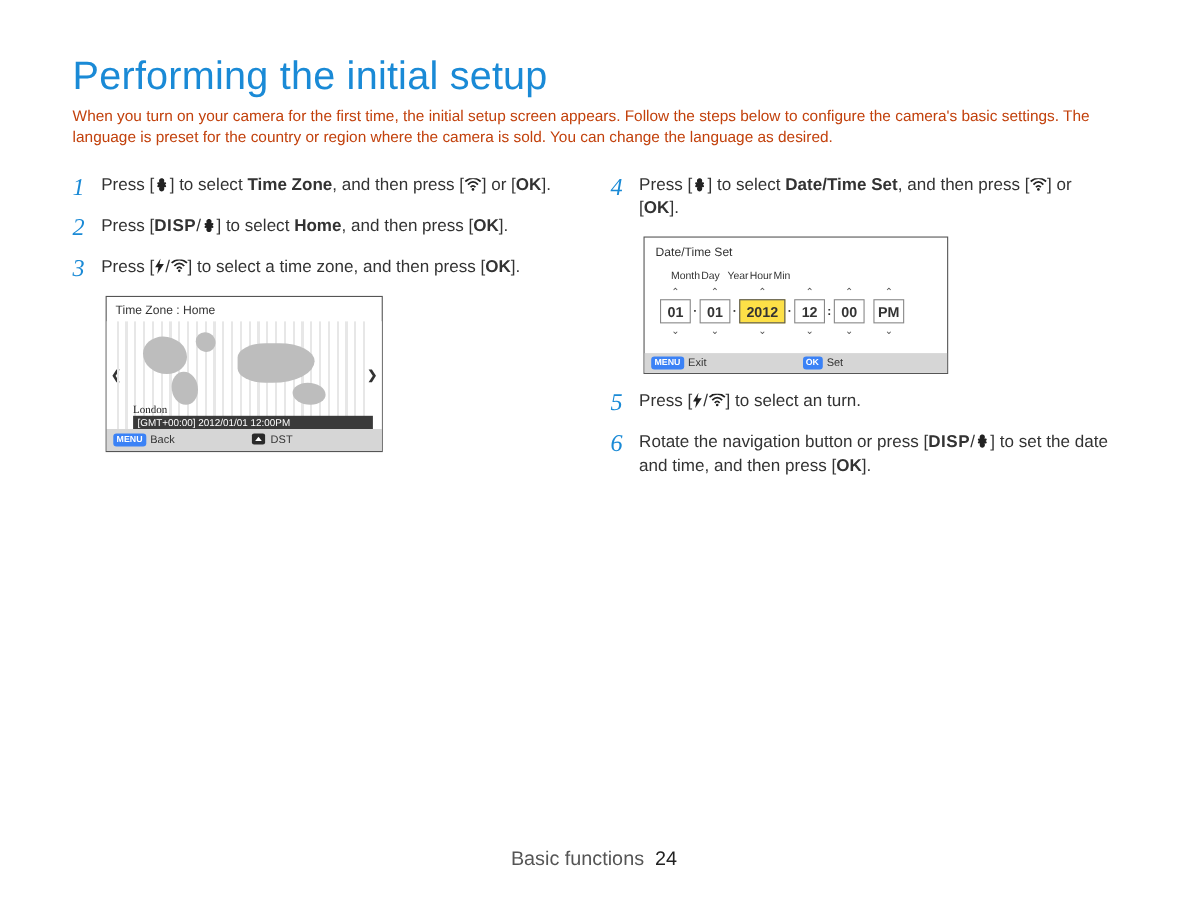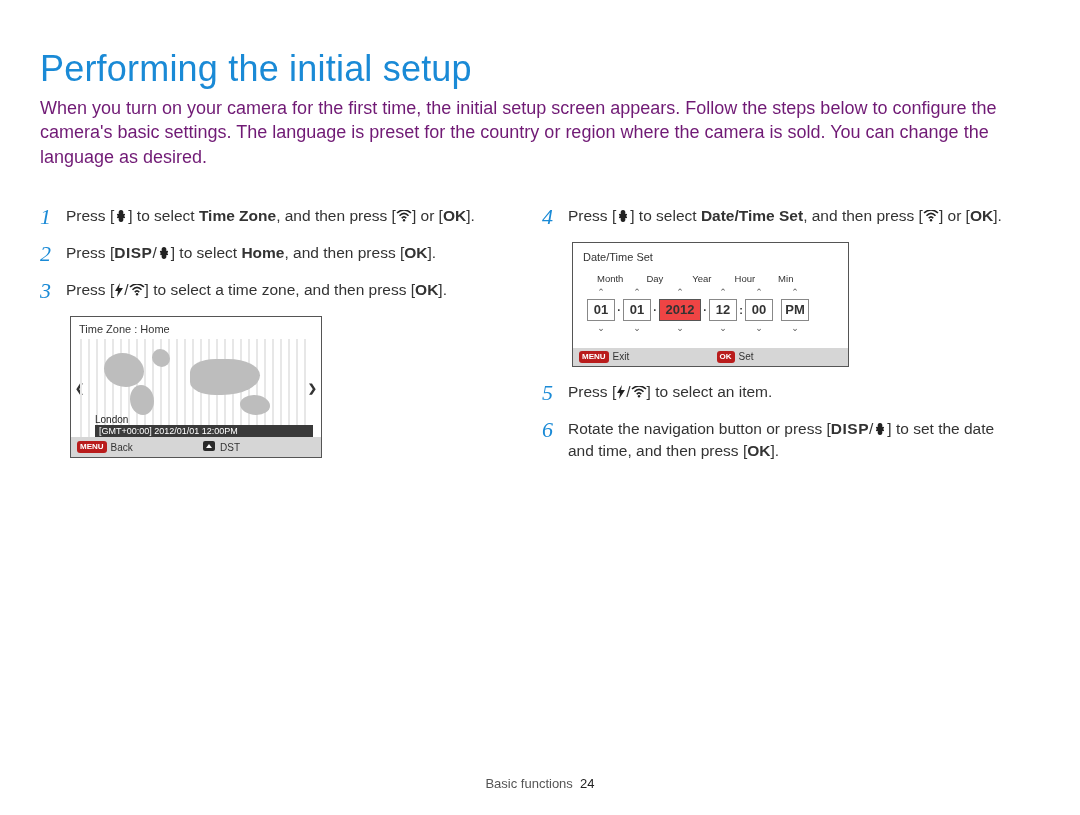--- a/index.html
+++ b/index.html
@@ -6,35 +6,35 @@
     margin: 0;
     padding: 0;
     font-family: Arial, Helvetica, sans-serif;
     color: #333;
     width: 1080px;
     height: 815px;
     box-sizing: border-box;
     background: #fff;
   }
   .page {
-    padding: 48px 66px 0 40px;
+    padding: 48px 66px 0 66px;
     box-sizing: border-box;
   }
   .title {
     font-size: 36px;
     color: #1a8ad6;
     font-weight: 400;
     margin: 0 0 6px 0;
     letter-spacing: 0.2px;
   }
   .intro {
-    font-size: 18px;
+    font-size: 14px;
     line-height: 1.35;
-    margin-bottom: 36px;
-    color: #701a75;
+    margin-bottom: 24px;
+    color: #c2410c;
   }
   .columns {
     display: flex;
     gap: 30px;
   }
   .col {
     flex: 1;
     min-width: 0;
   }
   .step {
@@ -121,20 +121,21 @@
     font-weight: bold;
   }
   .arrow-l { left: 4px; }
   .arrow-r { right: 4px; }
   .map-label {
     position: absolute;
     bottom: 12px;
     left: 24px;
     font-size: 10px;
     color: #222;
+    font-family: Liberation Serif, serif;
   }
   .map-gmt {
     position: absolute;
     bottom: 0;
     left: 24px;
     right: 8px;
     background: #3a3a3a;
     color: #fff;
     font-size: 9px;
     padding: 1px 4px;
@@ -146,21 +147,21 @@
   }
   .p-footer .fitem {
     flex: 1;
     display: flex;
     align-items: center;
     gap: 4px;
     padding: 3px 6px;
   }
   .btn-tag {
     display: inline-block;
-    background: #b91c1c;
+    background: #3b82f6;
     color: #fff;
     border-radius: 3px;
     padding: 0 3px;
     font-size: 8px;
     font-weight: bold;
     line-height: 12px;
     height: 12px;
   }
 
   
@@ -170,21 +171,21 @@
     margin: 2px 0 14px 30px;
     background: #fff;
     font-size: 10px;
   }
   .panel2 .p-title {
     padding: 8px 10px 6px 10px;
     font-size: 11px;
   }
   .dt-labels {
     display: flex;
-    gap: 23px;
+    gap: 1px;
     padding: 4px 0 4px 24px;
     font-size: 9.5px;
   }
   .dt-labels span:nth-child(3){ margin-left:6px; }
   .dt-row {
     display: flex;
     align-items: center;
     padding: 0 14px 6px 14px;
     gap: 0;
   }
@@ -199,37 +200,37 @@
     width: 26px;
     height: 20px;
     display: flex;
     align-items: center;
     justify-content: center;
     font-size: 13px;
     font-weight: bold;
     background: #fff;
   }
   .dt-box.wide { width: 40px; }
-  .dt-box.sel { background: #ef4444; border-color:#555; }
+  .dt-box.sel { background: #fde047; border-color:#555; }
   .caret { font-size: 9px; color: #555; line-height: 8px; }
   .colon { width: 8px; text-align: center; font-weight: bold; font-size: 11px; }
   .panel2 .p-footer {
     background: #d6d6d6;
     display: flex;
     font-size: 10px;
     margin-top: 10px;
   }
 
   .page-footer {
     position: absolute;
     bottom: 24px;
     left: 0;
     width: 1080px;
     text-align: center;
-    font-size: 13px;
+    font-size: 18px;
     color: #555;
   }
   .page-footer .pn { font-weight: 400; color:#222; }
 </style>
 </head>
 <body>
 
 <div class="page">
   <h1 class="title">Performing the initial setup</h1>
   <div class="intro">When you turn on your camera for the first time, the initial setup screen appears. Follow the steps below to configure the camera's basic settings. The language is preset for the country or region where the camera is sold. You can change the language as desired.</div>
@@ -405,21 +406,21 @@
               <svg width="10" height="14" viewBox="0 0 10 14">
                 <path d="M6 0 L1 8 L4 8 L3 14 L9 5 L5 5 Z" fill="#222"></path>
               </svg>
             </span><span>/</span><span class="icon">
               <svg width="16" height="12" viewBox="0 0 16 12">
                 <path d="M1 3 Q8 -3 15 3" stroke="#222" stroke-width="1.6" fill="none"></path>
                 <path d="M3.5 5.8 Q8 1 12.5 5.8" stroke="#222" stroke-width="1.6" fill="none"></path>
                 <path d="M5.8 8.3 Q8 5.5 10.2 8.3" stroke="#222" stroke-width="1.6" fill="none"></path>
                 <circle cx="8" cy="10.2" r="1.2" fill="#222"></circle>
               </svg>
-            </span><span>] to select an item.</span>
+            </span><span>] to select an turn.</span>
         </div>
       </div>
 
       <div class="step">
         <div class="step-num">6</div>
         <div class="step-body">
           <span>Rotate the navigation button or press [</span><span class="disp-label">DISP</span><span>/</span><span class="icon">
               <svg width="14" height="14" viewBox="0 0 14 14">
                 <path d="M7 1 C5 1 4 3 5 5 C3 4 2 6 4 7 C2 8 3 10 5 9 C4 11 5 13 7 13 C9 13 10 11 9 9 C11 10 12 8 10 7 C12 6 11 4 9 5 C10 3 9 1 7 1 Z" fill="#222"></path>
               </svg>

